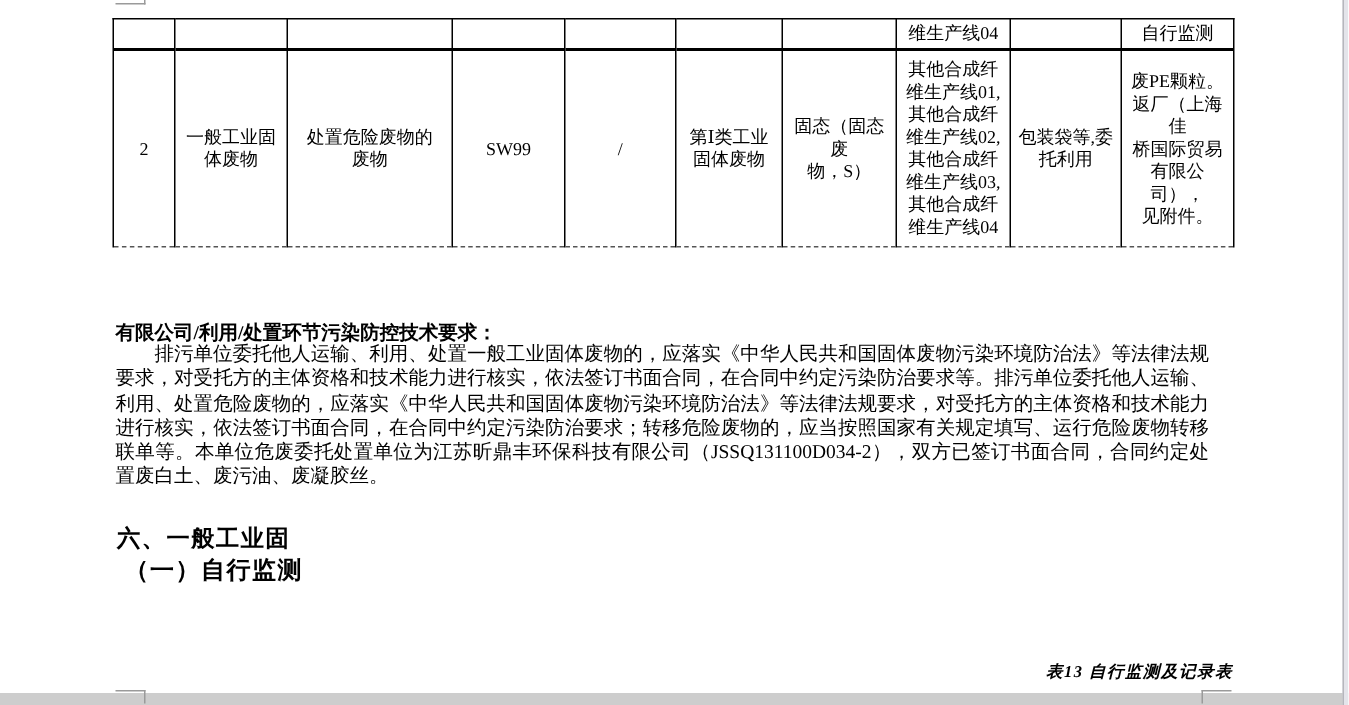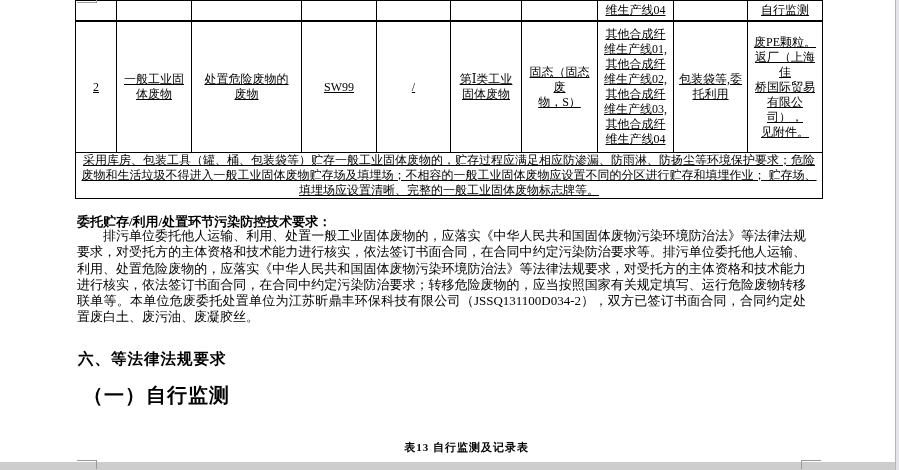--- a/index.html
+++ b/index.html
@@ -2,22 +2,22 @@
 <html><head>
 <meta charset="utf-8">
 <style>
   html,body{margin:0;padding:0;background:#ffffff;}
   .page{
     position:relative;width:899px;height:470px;background:#ffffff;overflow:hidden;
     font-family:"Liberation Serif","DejaVu Serif",serif;color:#000;
   }
   
   table.waste-table{
-    position:absolute;left:75px;top:0;width:747px;
-    border-collapse:collapse;table-layout:fixed;text-decoration:underline;
+    position:absolute;left:75px;top:12px;width:747px;
+    border-collapse:collapse;table-layout:fixed;
   }
   table.waste-table td{
     border:1px solid #000;
     font-size:12px;line-height:15px;
     text-align:center;vertical-align:middle;
     padding:0 2px;overflow:hidden;
   }
   tr.cont-row td{height:19px;border-bottom-width:2px;}
   tr.main-row td{height:130px;border-bottom:1px dashed #555;}
   .preline{white-space:pre-line;}
@@ -33,26 +33,26 @@
   }
   .entrust-text{
     position:absolute;left:77px;top:228px;width:729px;
     font-size:13px;line-height:16.3px;text-align:justify;text-indent:2em;
   }
   .section-heading{
     position:absolute;left:78px;top:349px;
     font-size:15.5px;font-weight:bold;letter-spacing:1px;
   }
   .subsection-heading{
-    position:absolute;left:83px;top:382px;
-    font-size:20px;font-weight:bold;letter-spacing:1px;
+    position:absolute;left:83px;top:370px;
+    font-size:16px;font-weight:bold;letter-spacing:1px;
   }
   .table-caption{
-    position:absolute;left:94px;top:440px;width:745px;
-    font-size:11px;font-weight:bold;text-align:center;letter-spacing:1px;
+    position:absolute;left:77px;top:440px;width:745px;
+    font-size:11px;font-weight:bold;text-align:right;letter-spacing:1px;font-style:italic;
   }
   
   .bottom-strip{position:absolute;left:0;top:462px;width:899px;height:8px;background:#cdcdcd;}
   .right-strip{position:absolute;left:895px;top:0;width:4px;height:470px;background:#e4e4ea;border-left:1px solid #b6b6bc;box-sizing:border-box;}
   .mark{position:absolute;background:#9a9a9a;}
   .mk-tl-h{left:77px;top:2px;width:20px;height:1px;}
   .mk-tl-v{left:96px;top:0;width:1px;height:3px;}
   .mk-bl-h{left:77px;top:460px;width:20px;height:1px;}
   .mk-bl-v{left:96px;top:460px;width:1px;height:9px;}
   .mk-br-h{left:801px;top:460px;width:20px;height:1px;}
@@ -110,30 +110,27 @@
 其他合成纤
 维生产线04</td>
       <td class="preline">包装袋等,委
 托利用</td>
       <td class="preline">废PE颗粒。
 返厂（上海佳
 桥国际贸易
 有限公司），
 见附件。</td>
     </tr>
-    <tr>
-      <td class="tech-text" colspan="10">采用库房、包装工具（罐、桶、包装袋等）贮存一般工业固体废物的，贮存过程应满足相应防渗漏、防雨淋、防扬尘等环境保护要求；危险废物和生活垃圾不得进入一般工业固体废物贮存场及填埋场；不相容的一般工业固体废物应设置不同的分区进行贮存和填埋作业； 贮存场、填埋场应设置清晰、完整的一般工业固体废物标志牌等。</td>
-    </tr>
   </tbody>
     </table>
 
-  <div class="entrust-heading">委托贮存/利用/处置环节污染防控技术要求：</div>
+  <div class="entrust-heading">有限公司/利用/处置环节污染防控技术要求：</div>
   <div class="entrust-text">排污单位委托他人运输、利用、处置一般工业固体废物的，应落实《中华人民共和国固体废物污染环境防治法》等法律法规要求，对受托方的主体资格和技术能力进行核实，依法签订书面合同，在合同中约定污染防治要求等。排污单位委托他人运输、利用、处置危险废物的，应落实《中华人民共和国固体废物污染环境防治法》等法律法规要求，对受托方的主体资格和技术能力进行核实，依法签订书面合同，在合同中约定污染防治要求；转移危险废物的，应当按照国家有关规定填写、运行危险废物转移联单等。本单位危废委托处置单位为江苏昕鼎丰环保科技有限公司（JSSQ131100D034-2），双方已签订书面合同，合同约定处置废白土、废污油、废凝胶丝。</div>
 
-  <div class="section-heading">六、等法律法规要求</div>
+  <div class="section-heading">六、一般工业固</div>
   <div class="subsection-heading">（一）自行监测</div>
   <div class="table-caption">表13 自行监测及记录表</div>
 
   <div class="bottom-strip"></div>
   <div class="right-strip"></div>
   <div class="mark mk-tl-h"></div>
   <div class="mark mk-tl-v"></div>
   <div class="mark mk-bl-h"></div>
   <div class="mark mk-bl-v"></div>
   <div class="mark mk-br-h"></div>

